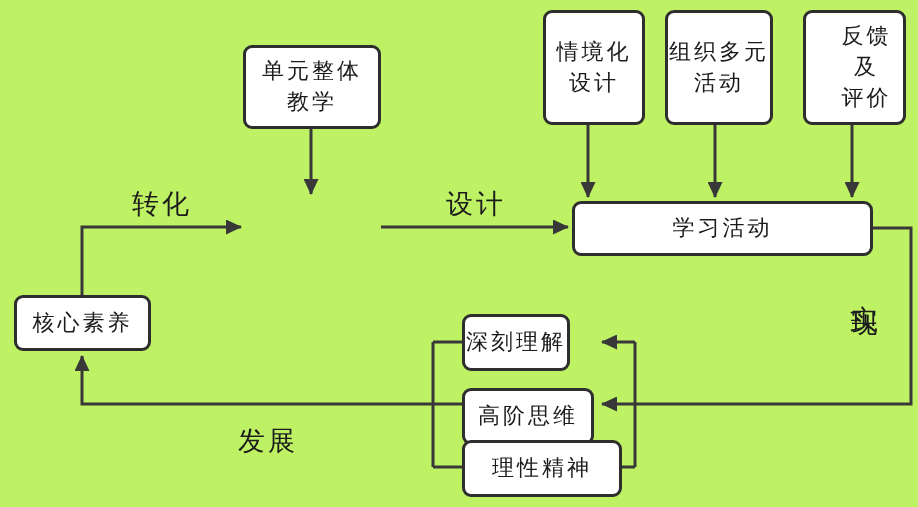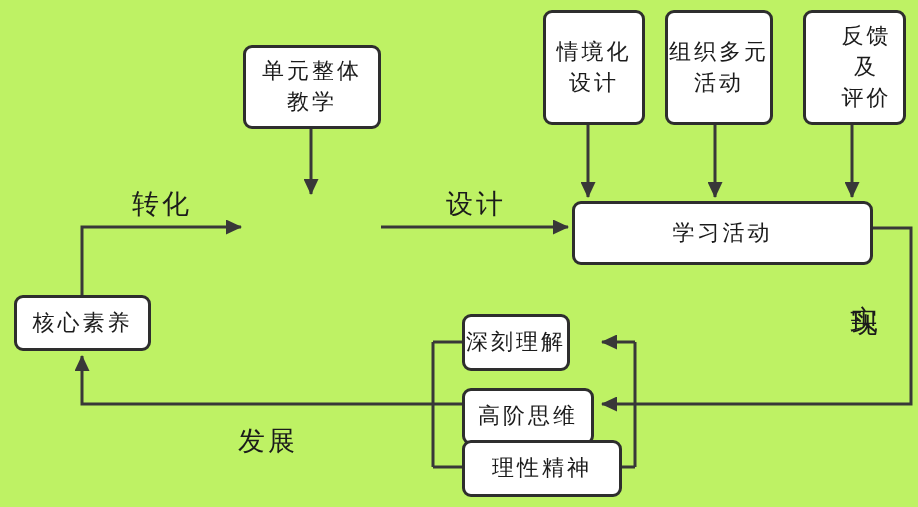--- a/index.html
+++ b/index.html
@@ -38,21 +38,21 @@
     letter-spacing: 3px;
     text-align: center;
   }
   .box .line { display: block; }
   
   #box-unit-teaching        { left: 243px; top: 45px;  width: 138px; height: 84px; }
   #box-situational-design   { left: 543px; top: 10px;  width: 102px; height: 115px; }
   #box-diverse-activities   { left: 665px; top: 10px;  width: 108px; height: 115px; }
   #box-feedback-evaluation  { left: 803px; top: 10px;  width: 103px; height: 115px; padding-left: 24px; }
   #box-learning-content     { left: 245px; top: 198px; width: 136px; height: 55px; }
-  #box-learning-activities  { left: 572px; top: 201px; width: 301px; height: 64px; }
+  #box-learning-activities  { left: 572px; top: 201px; width: 301px; height: 55px; }
   #box-core-literacy        { left: 14px;  top: 295px; width: 137px; height: 56px; }
   #box-deep-understanding   { left: 462px; top: 314px; width: 108px; height: 57px; }
   #box-higher-order         { left: 462px; top: 388px; width: 132px; height: 57px; }
   #box-rational-spirit      { left: 462px; top: 440px; width: 160px; height: 57px; }
 
   .edge-label {
     position: absolute;
     font-size: 27px;
     color: #1b1b1b;
     letter-spacing: 3px;

